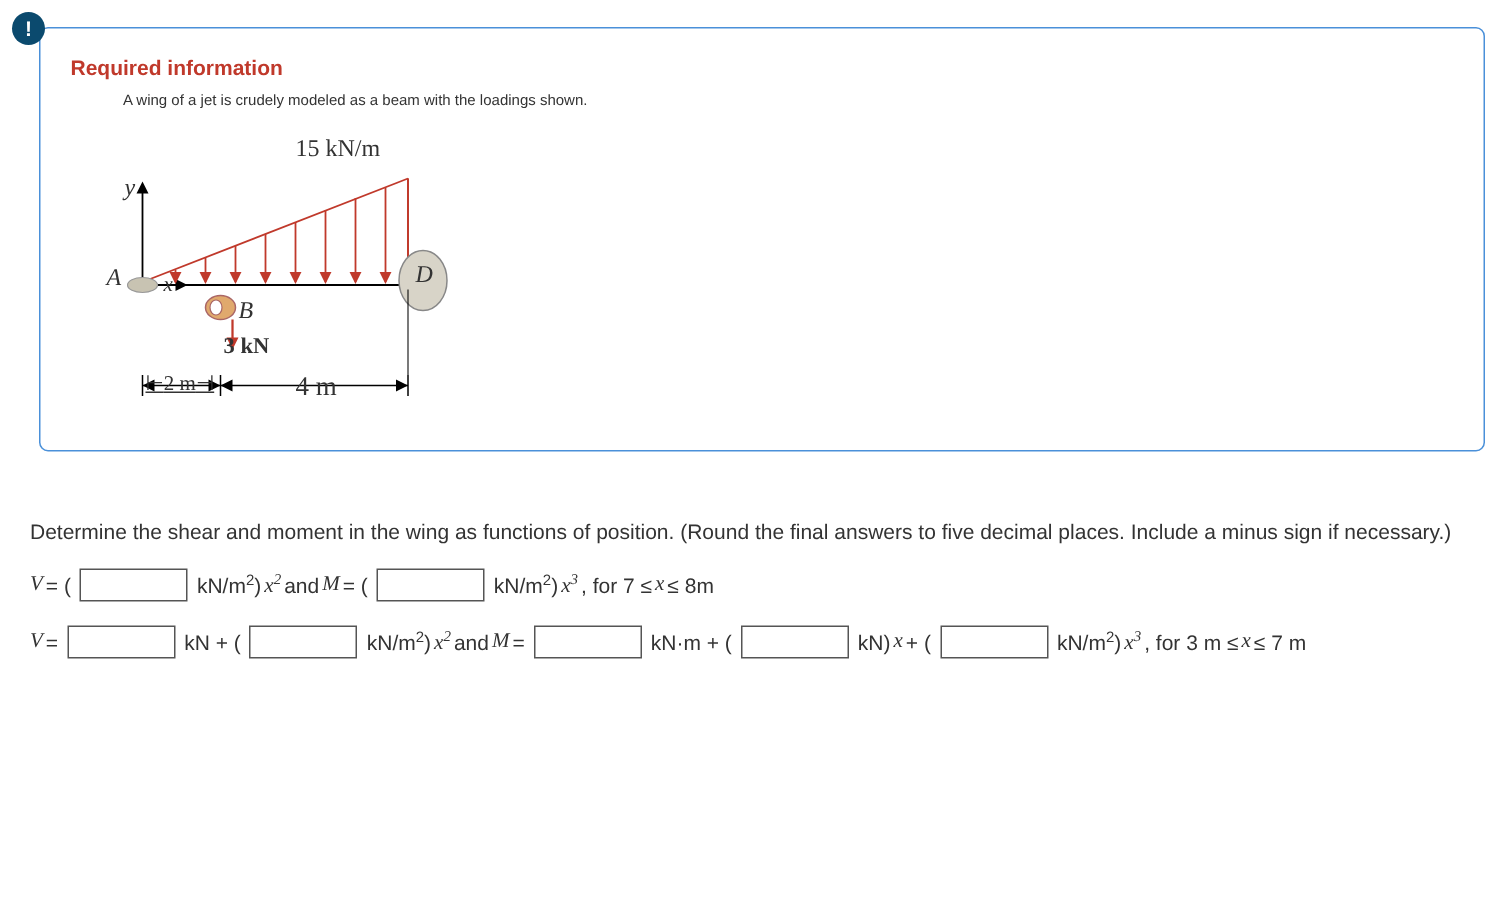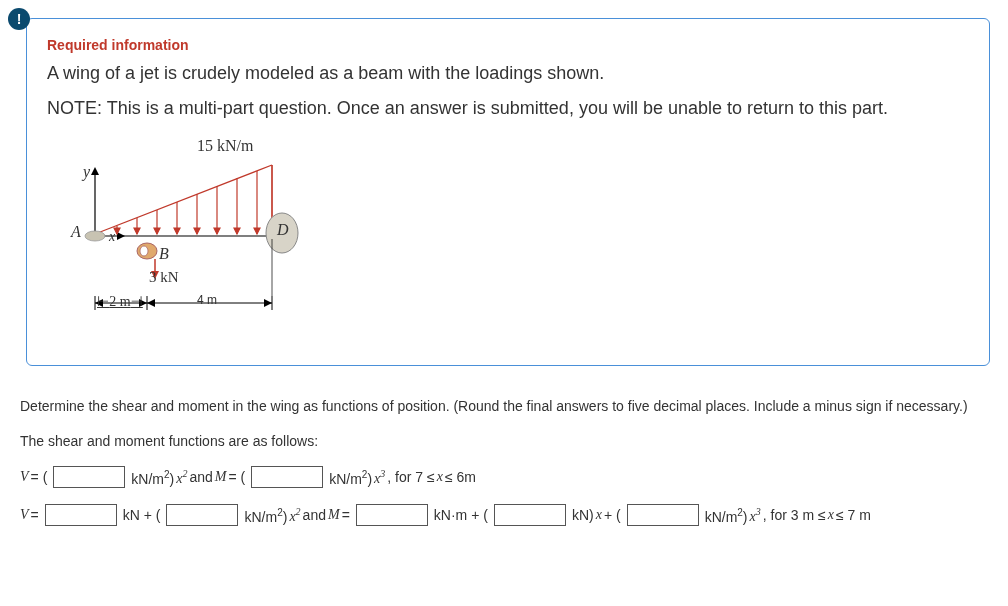--- a/index.html
+++ b/index.html
@@ -25,33 +25,34 @@
       justify-content: center;
       font-weight: bold;
       font-size: 14px;
       z-index: 10;
     }
     .card {
       position: relative;
       margin: 10px 10px 10px 18px;
       border: 1px solid #4a90d9;
       border-radius: 6px;
-      padding: 18px 20px 24px 20px;
+      padding: 18px 20px 5px 20px;
     }
     .req-title {
       color: #c0392b;
       font-weight: bold;
       font-size: 14px;
       margin-bottom: 8px;
     }
     .req-text {
       color: #333;
-      font-size: 18px;
+      font-size: 10px;
       margin-bottom: 10px;
       line-height: 1.4;
+      margin-left: 35px;
     }
     .figure-wrap {
       margin: 20px 0 10px 30px;
       width: 260px;
     }
     .figure {
       position: relative;
       width: 230px;
       height: 190px;
     }
@@ -101,38 +102,39 @@
       font-style: italic;
       font-family: Georgia, serif;
       font-size: 14px;
     }
     .force-label {
       position: absolute;
       top: 128px;
       left: 72px;
       font-size: 15px;
       font-family: Georgia, serif;
+      font-weight: bold;
     }
     .dim1 {
       position: absolute;
       top: 152px;
       left: 20px;
       font-size: 14px;
       font-family: Georgia, serif;
       text-decoration: underline;
     }
     .dim2 {
       position: absolute;
       top: 152px;
       left: 120px;
-      font-size: 12px;
-      font-family: Liberation Sans, sans-serif;
+      font-size: 18px;
+      font-family: Liberation Serif, serif;
     }
     .question-body {
-      margin-top: 30px;
+      margin-top: 43px;
       padding: 0 12px;
     }
     .q-text {
       font-size: 14px;
       line-height: 1.5;
       margin-bottom: 14px;
     }
     .eq-row {
       display: flex;
       align-items: center;
@@ -162,21 +164,20 @@
     sup { font-size: 10px; }
   </style>
 </head>
 <body>
 
 <div class="alert-icon">!</div>
 
 <div class="card">
   <div class="req-title">Required information</div>
   <div class="req-text">A wing of a jet is crudely modeled as a beam with the loadings shown.</div>
-  <div class="req-text">NOTE: This is a multi-part question. Once an answer is submitted, you will be unable to return to this part.</div>
 
   <div class="figure-wrap">
     <div class="figure">
       <svg width="230" height="190">
 
         <line x1="18" y1="30" x2="18" y2="98" stroke="#000" stroke-width="1.2"></line>
         <polygon points="18,26 14,34 22,34" fill="#000"></polygon>
 
         <line x1="18" y1="95" x2="195" y2="95" stroke="#000" stroke-width="1.2"></line>
         <polygon points="48,95 40,91 40,99" fill="#000"></polygon>
@@ -237,37 +238,36 @@
       <div class="dim1">
         ⊢<span>2 m</span>⊣
       </div>
       <div class="dim2">4 m</div>
     </div>
   </div>
 </div>
 
 <div class="question-body">
   <div class="q-text">Determine the shear and moment in the wing as functions of position. (Round the final answers to five decimal places. Include a minus sign if necessary.)</div>
-  <div class="q-text">The shear and moment functions are as follows:</div>
 
   <div class="eq-row">
     <span class="eq-var">V</span>
     <span> = (</span>
     <input class="input-box sm" type="text" style="">
     <span><span> kN/m</span><sup>2</sup><span>)</span></span>
     <span class="eq-var"><span>x</span><sup>2</sup></span>
     <span> and </span>
     <span class="eq-var">M</span>
     <span> = (</span>
     <input class="input-box sm" type="text" style="">
     <span><span> kN/m</span><sup>2</sup><span>)</span></span>
     <span class="eq-var"><span>x</span><sup>3</sup></span>
     <span>, for 7 ≤ </span>
     <span class="eq-var">x</span>
-    <span> ≤ 6m</span>
+    <span> ≤ 8m</span>
   </div>
 
   <div class="eq-row">
     <span class="eq-var">V</span>
     <span> = </span>
     <input class="input-box sm" type="text" style="">
     <span> kN + (</span>
     <input class="input-box sm" type="text" style="">
     <span><span> kN/m</span><sup>2</sup><span>)</span></span>
     <span class="eq-var"><span>x</span><sup>2</sup></span>

